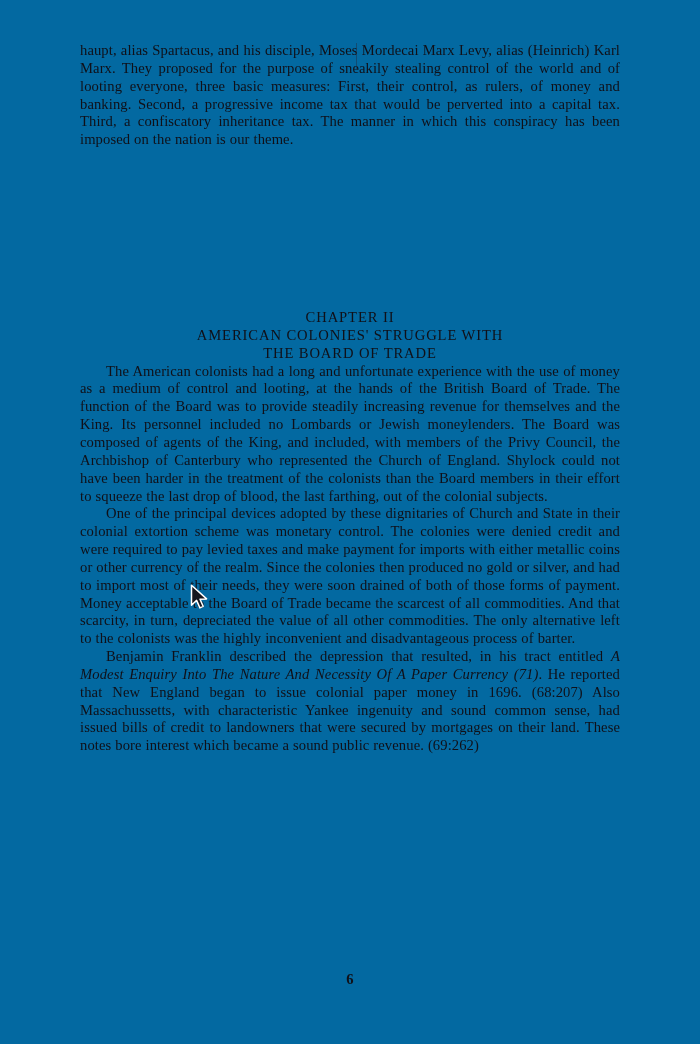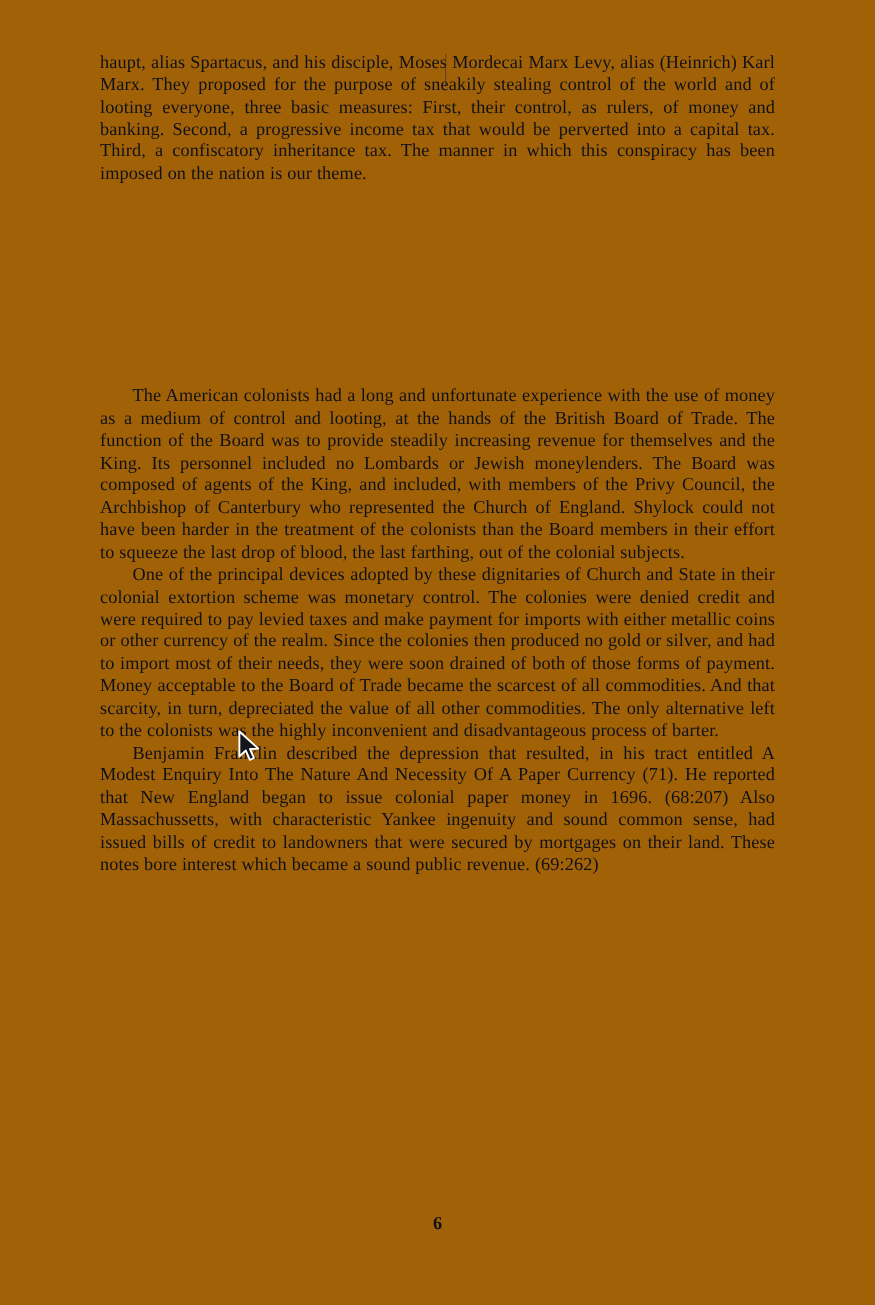--- a/index.html
+++ b/index.html
@@ -14,21 +14,21 @@
     color: #101018;
     position: relative;
     overflow: hidden;
   }
   .page {
     position: absolute;
     left: 0;
     top: 0;
     width: 700px;
     height: 1044px;
-    background: #a16207;
+    background: #0369a1;
   }
   .textblock {
     position: absolute;
     left: 80px;
     top: 42px;
     width: 540px;
   }
   .para {
     margin: 0;
     text-align: justify;
@@ -54,20 +54,21 @@
     line-height: 17.85px;
     letter-spacing: 0.9px;
     margin: 0;
     white-space: nowrap;
   }
   .chapter-head-block {
     margin-top: 0;
     margin-bottom: 0;
   }
   .ital {
+    font-style: italic;
   }
   .folio {
     position: absolute;
     left: 0;
     top: 971px;
     width: 700px;
     text-align: center;
     font-size: 14.6px;
     line-height: 17.85px;
     font-weight: 700;
@@ -94,20 +95,25 @@
 <body>
 
 <div class="page">
 
   <div class="textblock">
 
     <p class="para noindent">haupt, alias Spartacus, and his disciple, Moses Mordecai Marx Levy, alias (Heinrich) Karl Marx. They proposed for the purpose of sneakily stealing control of the world and of looting everyone, three basic measures: First, their control, as rulers, of money and banking. Second, a progressive income tax that would be perverted into a capital tax. Third, a confiscatory inheritance tax. The manner in which this conspiracy has been imposed on the nation is our theme.</p>
 
     <div class="gap-intro"></div>
 
+    <div class="chapter-head-block">
+      <div class="chapter-head">CHAPTER II</div>
+      <div class="chapter-head">AMERICAN COLONIES' STRUGGLE WITH</div>
+      <div class="chapter-head">THE BOARD OF TRADE</div>
+    </div>
 
     <p class="para indent">The American colonists had a long and unfortunate experience with the use of money as a medium of control and looting, at the hands of the British Board of Trade. The function of the Board was to provide steadily increasing revenue for themselves and the King. Its personnel included no Lombards or Jewish moneylenders. The Board was composed of agents of the King, and included, with members of the Privy Council, the Archbishop of Canterbury who represented the Church of England. Shylock could not have been harder in the treatment of the colonists than the Board members in their effort to squeeze the last drop of blood, the last farthing, out of the colonial subjects.</p>
 
     <p class="para indent">One of the principal devices adopted by these dignitaries of Church and State in their colonial extortion scheme was monetary control. The colonies were denied credit and were required to pay levied taxes and make payment for imports with either metallic coins or other currency of the realm. Since the colonies then produced no gold or silver, and had to import most of their needs, they were soon drained of both of those forms of payment. Money acceptable to the Board of Trade became the scarcest of all commodities. And that scarcity, in turn, depreciated the value of all other commodities. The only alternative left to the colonists was the highly inconvenient and disadvantageous process of barter.</p>
 
     <p class="para indent"><span>Benjamin Franklin described the depression that resulted, in his tract entitled </span><span class="ital">A Modest Enquiry Into The Nature And Necessity Of A Paper Currency (71)</span><span>. He reported that New England began to issue colonial paper money in 1696. (68:207) Also Massachussetts, with characteristic Yankee ingenuity and sound common sense, had issued bills of credit to landowners that were secured by mortgages on their land. These notes bore interest which became a sound public revenue. (69:262)</span></p>
 
 
   </div>
 

